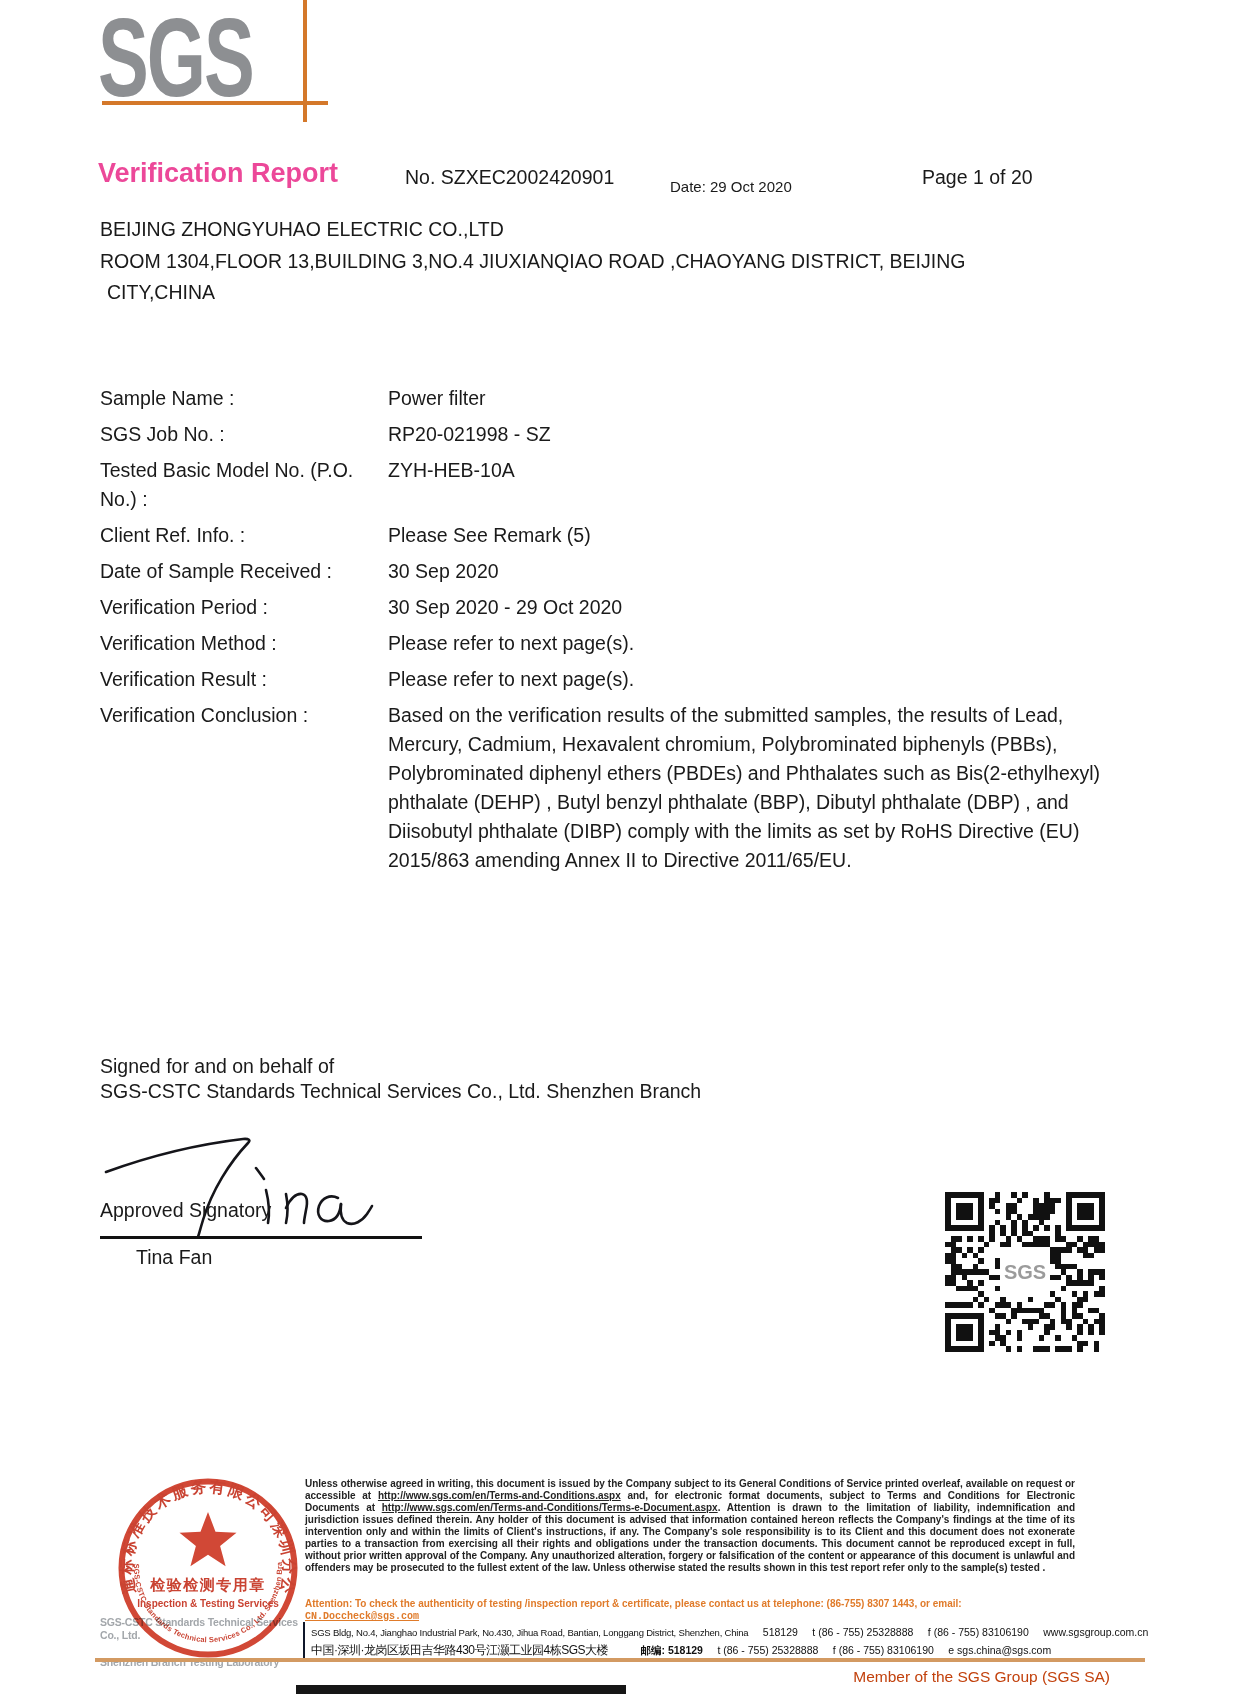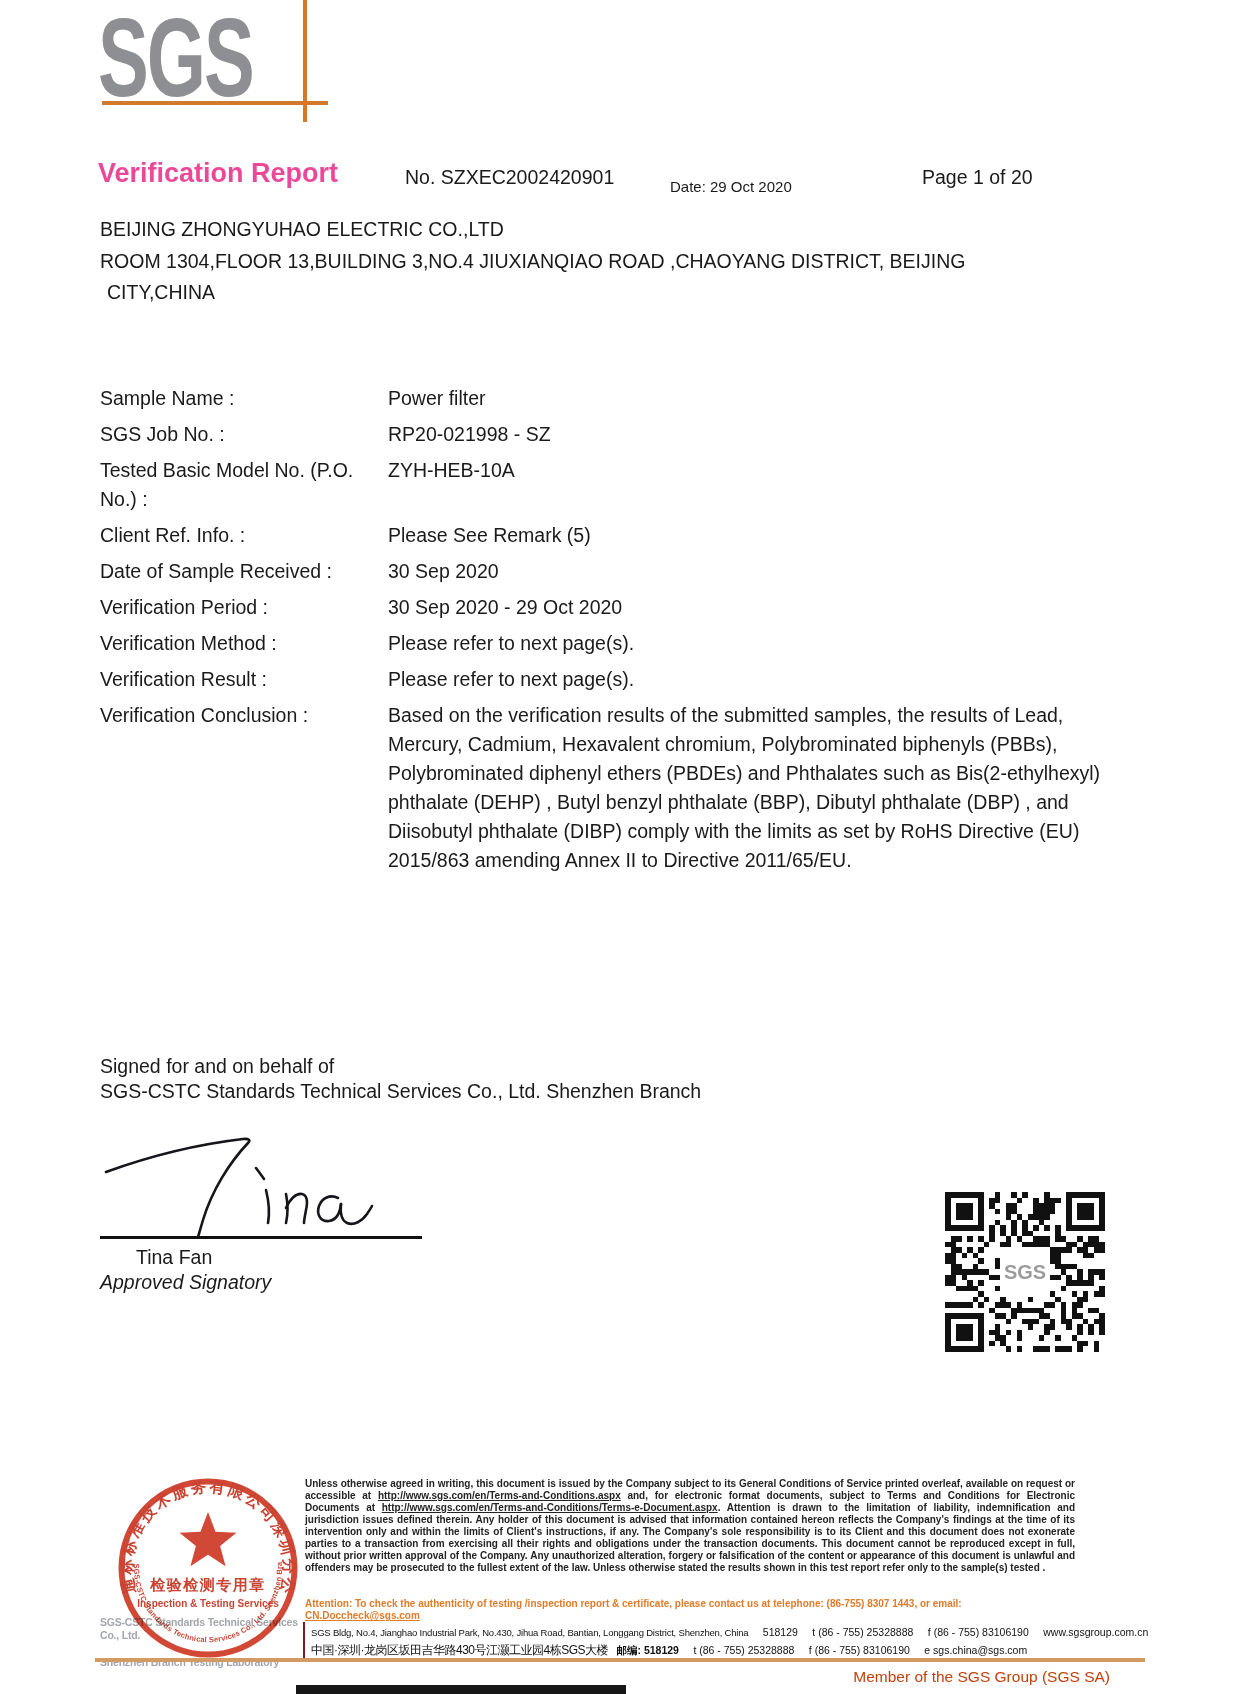--- a/index.html
+++ b/index.html
@@ -25,49 +25,49 @@
   .fields{left:100px;top:384px;width:1042px;font-size:19.5px;line-height:29px;}
   .frow{display:flex;margin-bottom:7px;}
   .flbl{width:288px;flex-shrink:0;}
   .fval{flex:1;}
 
   
   .signedfor{left:100px;top:1054px;font-size:19.5px;line-height:24.5px;width:900px;}
   .sig-svg{left:100px;top:1120px;}
   .sig-line{left:100px;top:1236px;width:322px;height:3px;background:#111;}
   .sig-name{left:100px;top:1245px;font-size:19.5px;line-height:25px;margin-left:36px;}
-  .sig-role{left:100px;top:1270px;font-size:19.5px;line-height:25px;font-style:italic;}
+  .sig-role{left:100px;top:1198px;font-size:19.5px;line-height:25px;}
 
   
   .qr-wrap{left:945px;top:1192px;width:160px;height:160px;}
   .qr-wrap svg{display:block;}
   .qr-label{position:absolute;left:56px;top:61px;width:48px;height:38px;background:#fff;
             display:flex;align-items:center;justify-content:center;
             font-size:20px;font-weight:bold;color:#9b9b9b;letter-spacing:0;}
 
   
   .gray-col{left:100px;top:1616px;width:205px;font-size:10.5px;line-height:13px;
             font-weight:bold;color:#a3a7ab;letter-spacing:-.2px;}
   .gray-col .g2{margin-top:14px;}
 
   .legal{left:305px;top:1478px;width:770px;font-size:10px;line-height:12px;
          font-weight:bold;color:#232323;text-align:justify;}
   .legal .lnk{text-decoration:underline;}
   .attention{left:305px;top:1598px;width:770px;font-size:10px;line-height:12.2px;
              font-weight:bold;color:#e07b2a;}
-  .attention .eml{text-decoration:underline;}
-
-  .addr-block{left:303px;top:1622px;border-left:2px solid #7f1d1d;padding-left:6px;
+  .attention .eml{text-decoration:underline;font-family:Liberation Mono, monospace;}
+
+  .addr-block{left:303px;top:1622px;border-left:2px solid #0f172a;padding-left:6px;
               white-space:nowrap;color:#111;}
   .addr-row{height:18px;line-height:18px;}
   .addr-row span{display:inline-block;vertical-align:baseline;}
   .a-sm{font-size:9.5px;letter-spacing:-.2px;}
   .a-md{font-size:10.5px;margin-left:10px;}
   .a-cn{font-size:12px;letter-spacing:-.5px;}
-  .a-postal{font-size:10.5px;font-weight:bold;margin-left:4px;}
+  .a-postal{font-size:10.5px;font-weight:bold;margin-left:28px;}
 
   .rule-tan{left:95px;top:1658px;width:1050px;height:4px;background:#d39a62;}
   .member{left:650px;top:1668px;width:460px;text-align:right;font-size:15.5px;color:#c2410c;}
   .scan-bar{left:296px;top:1685px;width:330px;height:9px;background:#161616;}
 
   
   .stamp{left:106px;top:1466px;mix-blend-mode:multiply;opacity:.93;}
   .stamp text{font-family:"Liberation Sans","DejaVu Sans",sans-serif;}
 </style>
 </head>

